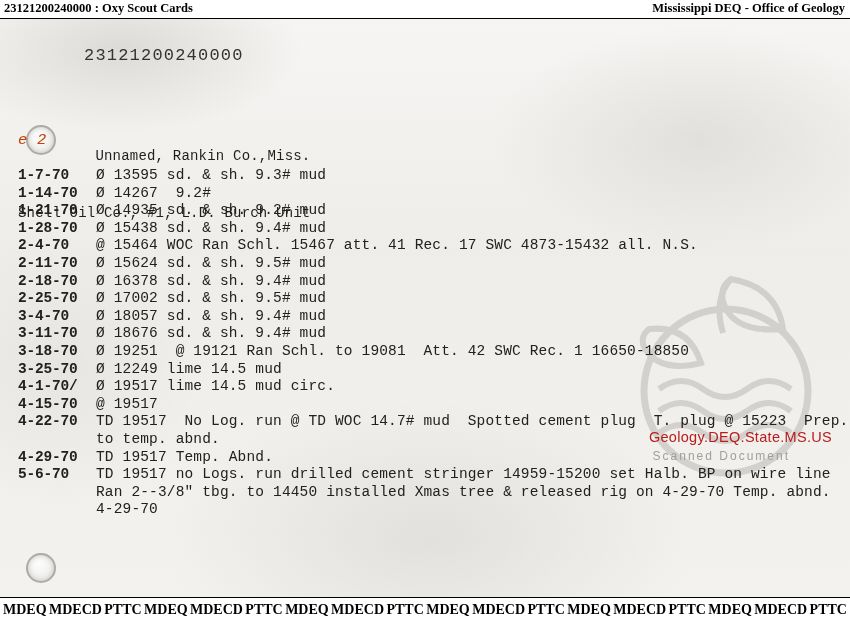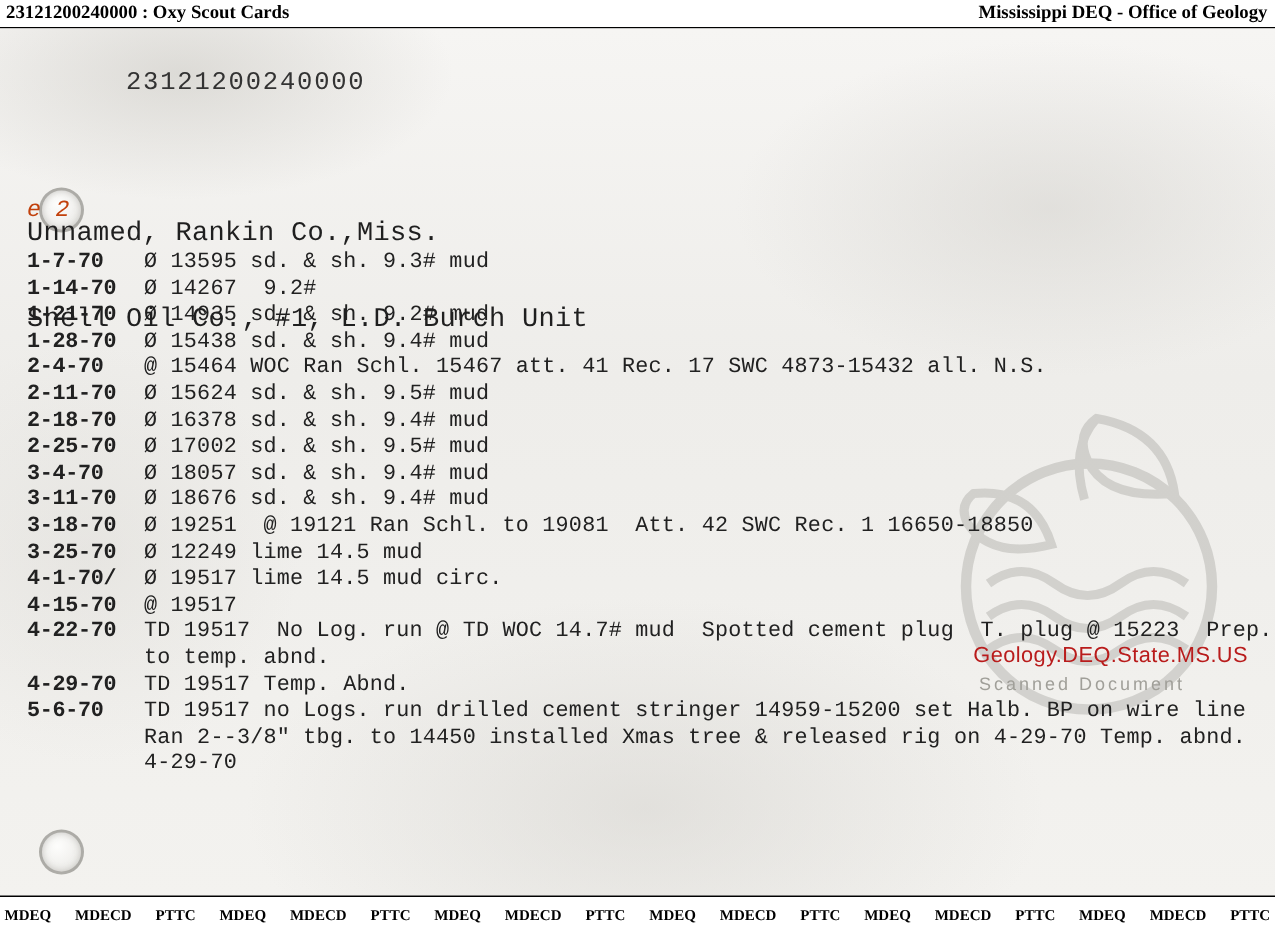--- a/index.html
+++ b/index.html
@@ -49,21 +49,21 @@
     height: 22px;
     border-top: 1px solid #000;
     background: #ffffff;
     display: flex;
     align-items: center;
     justify-content: space-between;
     padding: 12px 3px;
     box-sizing: border-box;
     font-family: "Liberation Serif", serif;
     font-weight: bold;
-    font-size: 10px;
+    font-size: 14px;
     letter-spacing: 0px;
     color: #000;
   }
   #footer-bar span {
     white-space: nowrap;
   }
 
   
   #scan-area {
     position: absolute;
@@ -139,24 +139,25 @@
   #card-id {
     left: 84px;
     top: 27px;
     font-size: 17px;
     letter-spacing: 1.2px;
     color: #333;
   }
   #owner-block {
     left: 18px;
     top: 90px;
-    font-size: 18px;
+    font-size: 14px;
     line-height: 19px;
     letter-spacing: 0.2px;
     color: #1f1f1f;
+    text-align: right;
   }
   #page-number {
     left: 18px;
     top: 112px;
     font-size: 15.5px;
     letter-spacing: 0.2px;
     color: #c2410c;
     font-style: italic;
   }
 

